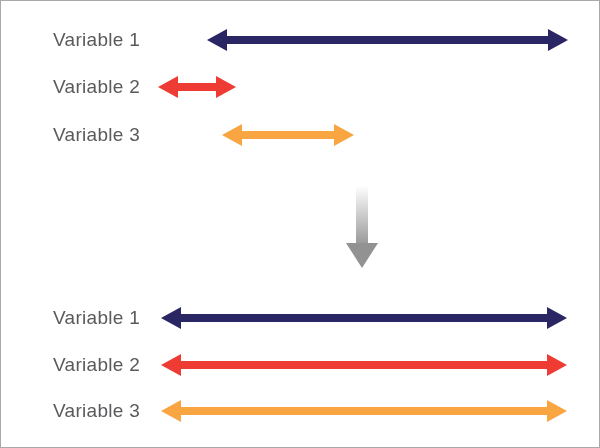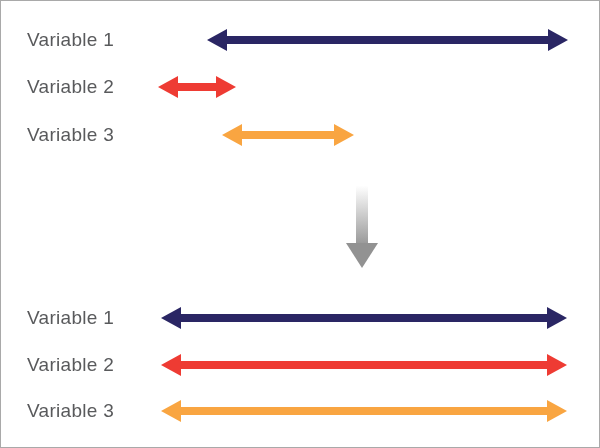--- a/index.html
+++ b/index.html
@@ -17,20 +17,21 @@
     overflow: hidden;
     font-family: "Liberation Sans", sans-serif;
   }
   .var-label {
     position: absolute;
     transform: translateY(-52%);
     font-size: 19px;
     font-weight: 400;
     letter-spacing: 0.3px;
     white-space: nowrap;
+    margin-left: 26px;
   }
   .range-arrow {
     position: absolute;
     height: 22px;
     transform: translateY(-50%);
   }
   .arrow-head {
     position: absolute;
     top: 0;
     width: 0;

